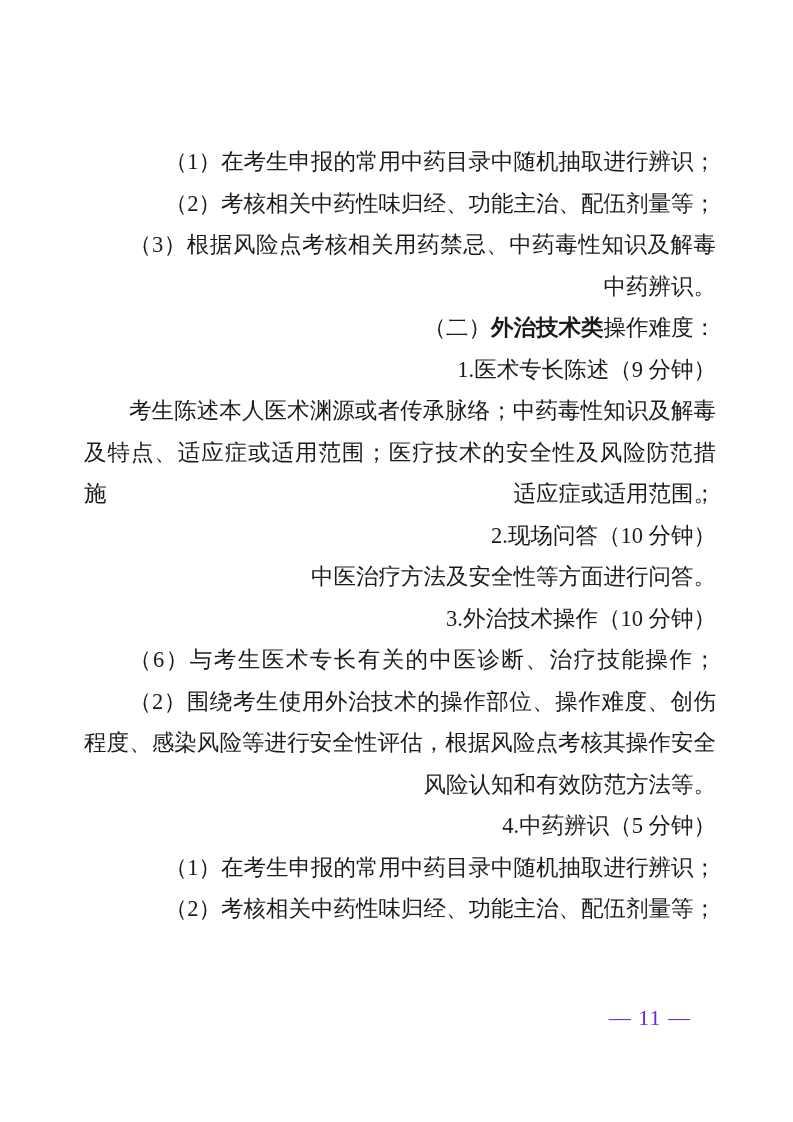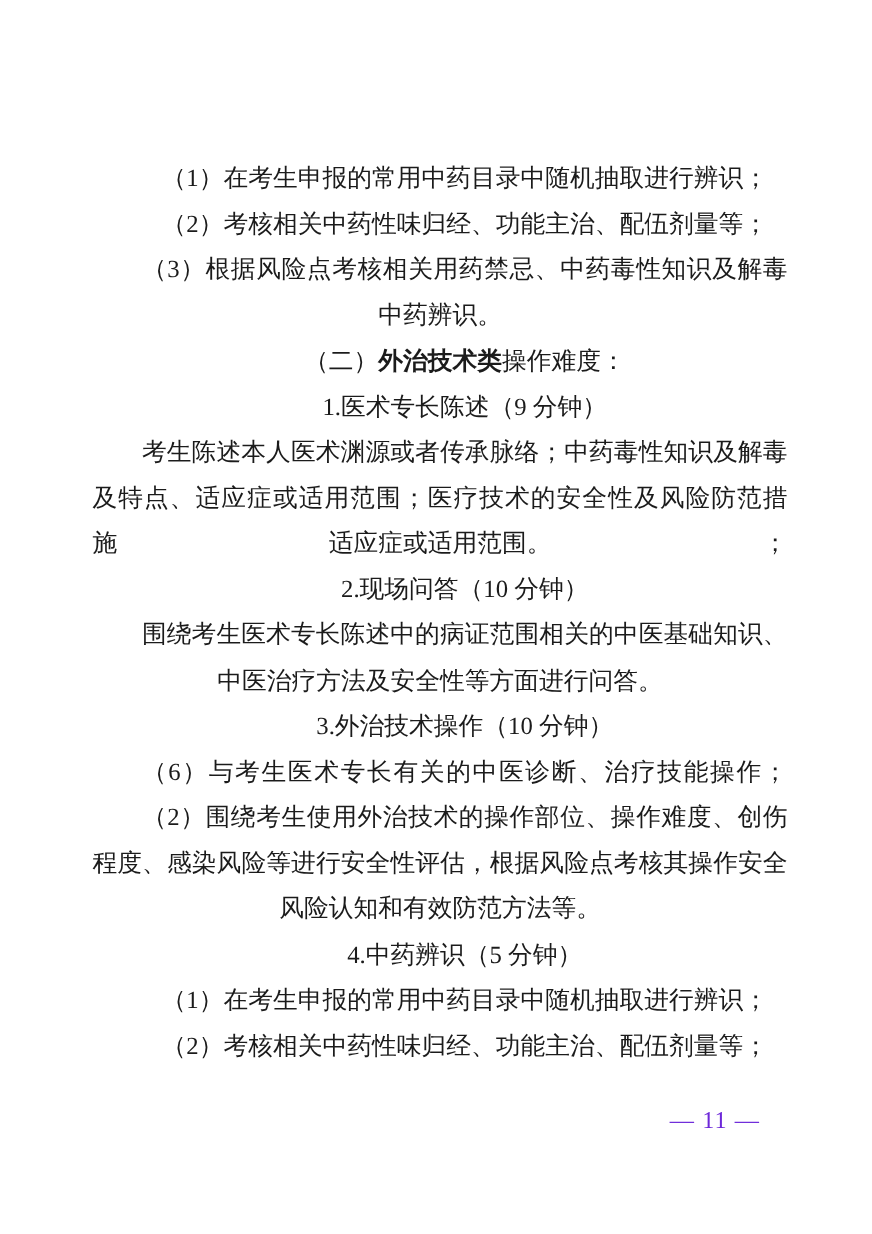--- a/index.html
+++ b/index.html
@@ -20,21 +20,21 @@
     left: 84px;
     top: 141px;
     width: 632px;
     font-size: 22.5px;
     color: #1b1b1b;
   }
   .line {
     height: 41.5px;
     line-height: 41.5px;
     white-space: nowrap;
-    text-align: center;
+    text-align: right;
   }
   .indent {
     text-indent: 45px;
   }
   .fill {
     white-space: normal;
     text-align: justify;
     text-align-last: justify;
     font-family: Liberation Serif, serif;
   }
@@ -63,21 +63,20 @@
     <div class="line">中药辨识。</div>
 
     <div class="line indent"><span>（二）</span><span class="bold">外治技术类</span><span>操作难度：</span></div>
 
     <div class="line indent">1.医术专长陈述（9 分钟）</div>
     <div class="line indent fill">考生陈述本人医术渊源或者传承脉络；中药毒性知识及解毒</div>
     <div class="line fill">及特点、适应症或适用范围；医疗技术的安全性及风险防范措施；</div>
     <div class="line">适应症或适用范围。</div>
 
     <div class="line indent">2.现场问答（10 分钟）</div>
-    <div class="line indent fill">围绕考生医术专长陈述中的病证范围相关的中医基础知识、</div>
     <div class="line">中医治疗方法及安全性等方面进行问答。</div>
 
     <div class="line indent">3.外治技术操作（10 分钟）</div>
     <div class="line indent fill">（6）与考生医术专长有关的中医诊断、治疗技能操作；</div>
     <div class="line indent fill">（2）围绕考生使用外治技术的操作部位、操作难度、创伤</div>
     <div class="line fill">程度、感染风险等进行安全性评估，根据风险点考核其操作安全</div>
     <div class="line">风险认知和有效防范方法等。</div>
 
     <div class="line indent">4.中药辨识（5 分钟）</div>
     <div class="line indent">（1）在考生申报的常用中药目录中随机抽取进行辨识；</div>

